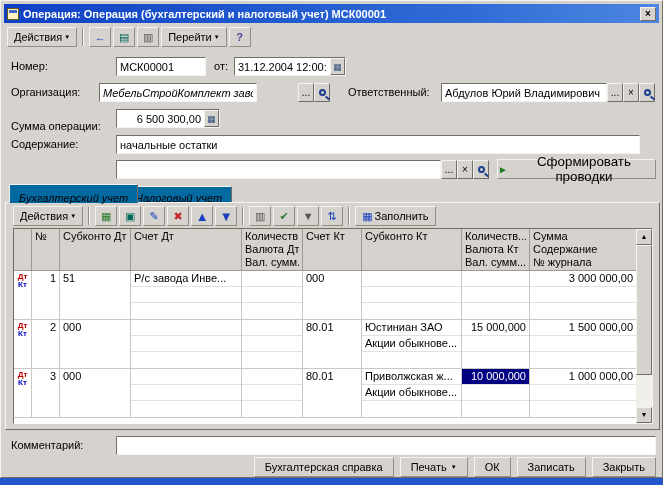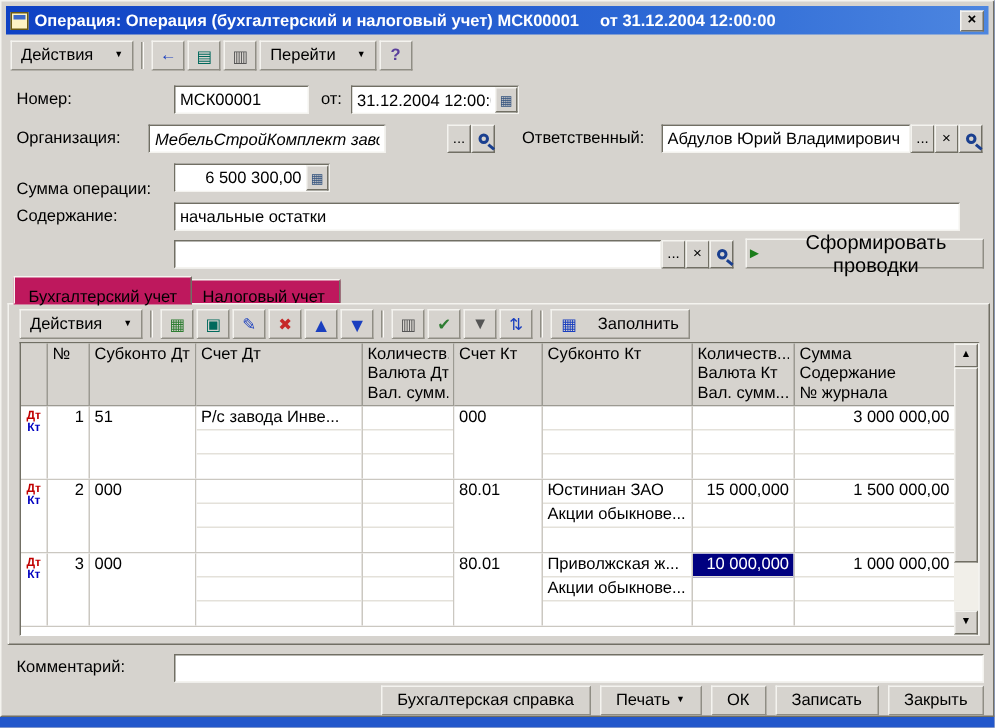--- a/index.html
+++ b/index.html
@@ -28,21 +28,21 @@
   .title-text { color:#fff; font-weight:bold; white-space:nowrap; }
   .title-date { margin-left:14px; }
   .close-btn {
     margin-left:auto; width:16px; height:14px; flex:0 0 auto;
     background:#d6d3ce; border:1px solid; border-color:#f4f3ef #716f64 #716f64 #f4f3ef;
     font:bold 10px "Liberation Sans",sans-serif; line-height:11px; text-align:center; cursor:default;
   }
   
   .toolbar { position:absolute; display:flex; align-items:center; gap:2px; }
   .tbtn {
-    height:20px; padding:0 6px; display:flex; align-items:center; gap:14px;
+    height:20px; padding:0 6px; display:flex; align-items:center; gap:2px;
     background:#d6d3ce; border:1px solid; border-color:#f4f3ef #8f8d84 #8f8d84 #f4f3ef;
     font-size:11px; white-space:nowrap; cursor:default;
   }
   .ibtn { width:22px; justify-content:center; padding:0; }
   .dd { font-size:6px; line-height:6px; }
   .tsep { width:2px; height:18px; border-left:1px solid #8f8d84; border-right:1px solid #fbfaf7; margin:0 3px; }
   .glyph-blue { color:#1a3fbf; } .glyph-red { color:#c62828; } .glyph-green { color:#2e7d32; }
   .glyph-teal { color:#00695c; } .glyph-gray { color:#555; }
   .arrow-big { font-size:13px; color:#1a3fbf; }
   
@@ -72,23 +72,23 @@
   .lens { display:inline-block; width:7px; height:7px; border:2px solid #1a3f8f; border-radius:50%; position:relative; }
   .lens::after { content:""; position:absolute; width:5px; height:2px; background:#1a3f8f;
     transform:rotate(40deg); left:4px; top:6px; }
   .gen-btn {
     position:absolute; height:20px; display:flex; align-items:center; gap:5px; justify-content:center;
     background:#d6d3ce; border:1px solid; border-color:#f4f3ef #8f8d84 #8f8d84 #f4f3ef; cursor:default;
   }
   .play { color:#1a7d1a; font-size:10px; }
   
   .tab {
-    position:absolute; padding:4px 9px; background:#be185d;
+    position:absolute; padding:4px 9px; background:#0369a1;
     border:1px solid; border-color:#f4f3ef #716f64 transparent #f4f3ef;
-    white-space:nowrap; cursor:default;
+    white-space:nowrap; cursor:default;font-style:italic;
   }
   .tab.active { top:183px; height:19px; line-height:18px; z-index:3; }
   .tab.inactive { top:185px; height:16px; line-height:15px; z-index:1; }
   .panel {
     position:absolute; left:4px; top:201px; width:655px; height:228px;
     background:#d6d3ce; border:1px solid; border-color:#f4f3ef #716f64 #716f64 #f4f3ef; z-index:2;
   }
   
   .grid {
     position:absolute; left:12px; top:227px; width:640px; height:196px;
@@ -139,21 +139,20 @@
   .btnrow { position:absolute; left:4px; top:456px; width:651px; display:flex; justify-content:flex-end; gap:6px; }
 </style>
 </head>
 <body>
 
 <div class="window">
 
   <div class="titlebar">
     <span class="title-icon"></span>
     <span class="title-text">Операция: Операция (бухгалтерский и налоговый учет) МСК00001</span>
-    <span class="title-text title-date">от 31.12.2004 12:00:00</span>
     <button class="close-btn">×</button>
   </div>
 
   <div class="toolbar" style="left:6px; top:25px; width:650px; height:22px;">
     <button class="tbtn">
       <span>Действия</span>
       <span class="dd">▼</span>
     </button>
     <span class="tsep"></span>
     <button class="tbtn ibtn">

